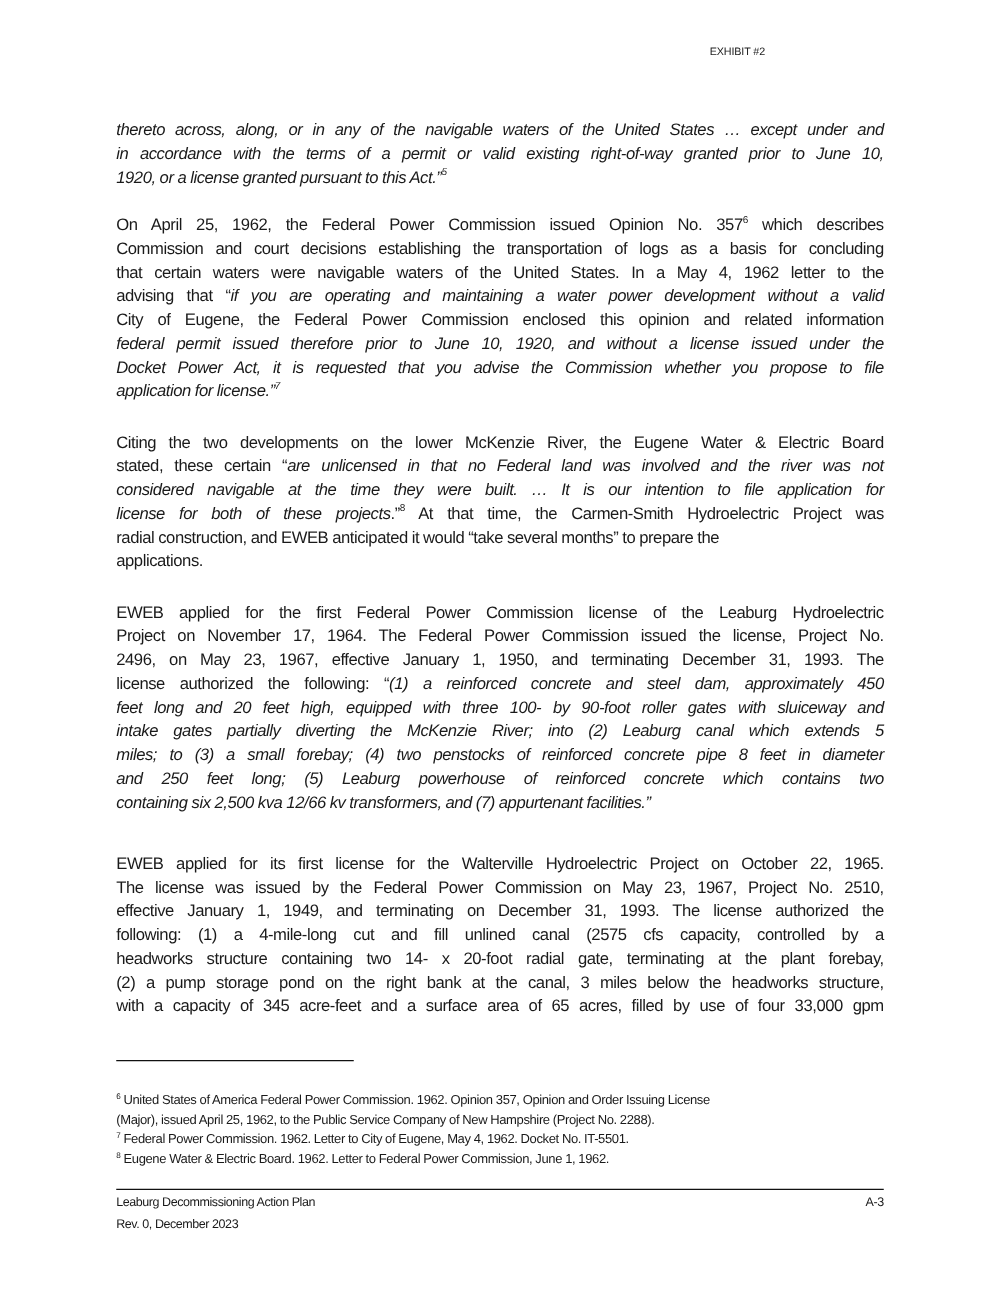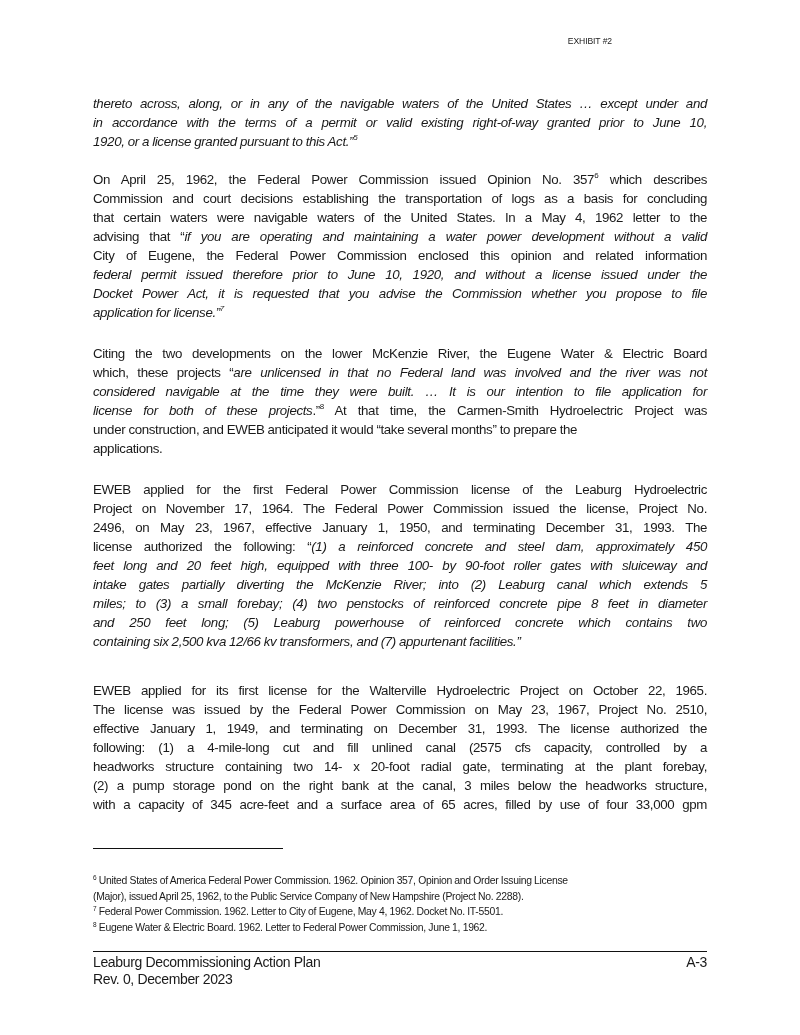--- a/index.html
+++ b/index.html
@@ -9,21 +9,21 @@
   .para { position: absolute; left: 93px; width: 614px; font-family: "Liberation Sans", sans-serif; font-size: 13.3px; letter-spacing: -0.35px; word-spacing: -0.2px; }
   .line { display: block; height: 19px; line-height: 19px; white-space: nowrap; }
   .line.j { text-align: justify; text-align-last: justify; }
   em, .it { font-style: italic; }
   sup { font-size: 8px; vertical-align: 0; position: relative; top: -6px; line-height: 0; }
   .fn-rule { position: absolute; left: 93px; top: 848px; width: 190px; height: 0; border-top: 1.5px solid #111; }
   .footnotes { position: absolute; left: 93px; top: 873px; width: 614px; font-family: "Liberation Sans", sans-serif; font-size: 10.4px; letter-spacing: -0.3px; word-spacing: -0.1px; }
   .footnotes .fl { display: block; height: 15.6px; line-height: 15.6px; white-space: nowrap; }
   .footnotes sup { font-size: 6.5px; top: -4px; }
   .footer-rule { position: absolute; left: 93px; top: 951px; width: 614px; border-top: 1px solid #111; }
-  .footer { position: absolute; left: 93px; top: 954px; width: 614px; font-family: "Liberation Sans", sans-serif; font-size: 14px; letter-spacing: -0.35px; }
+  .footer { position: absolute; left: 93px; top: 954px; width: 614px; font-family: "Liberation Sans", sans-serif; font-size: 10px; letter-spacing: -0.35px; }
   .footer .row { display: flex; justify-content: space-between; height: 17px; line-height: 17px; }
 </style>
 </head>
 <body>
 
 <div class="page">
 
   <div class="exhibit">EXHIBIT #2</div>
 
   <div class="para" style="top:94px;">
@@ -38,24 +38,24 @@
     <span class="line j">that certain waters were navigable waters of the United States.  In a May 4, 1962 letter to the</span>
     <span class="line j"><span>advising that “</span><em>if you are operating and maintaining a water power development without a valid</em></span>
     <span class="line j">City of Eugene, the Federal Power Commission enclosed this opinion and related information</span>
     <span class="line j it">federal permit issued therefore prior to June 10, 1920, and without a license issued under the</span>
     <span class="line j it">Docket Power Act, it is requested that you advise the Commission whether you propose to file</span>
     <span class="line it"><span>application for license.”</span><sup>7</sup></span>
   </div>
 
   <div class="para" style="top:344px;">
     <span class="line j">Citing the two developments on the lower McKenzie River, the Eugene Water &amp; Electric Board</span>
-    <span class="line j"><span>which, these projects “</span><em>are unlicensed in that no Federal land was involved and the river was not</em></span>
+    <span class="line j"><span>stated, these certain “</span><em>are unlicensed in that no Federal land was involved and the river was not</em></span>
     <span class="line j it">considered navigable at the time they were built.  … It is our intention to file application for</span>
     <span class="line j"><em>license for both of these projects</em><span>.”</span><sup>8</sup><span>  At that time, the Carmen-Smith Hydroelectric Project was</span></span>
-    <span class="line">under construction, and EWEB anticipated it would “take several months” to prepare the</span>
+    <span class="line">radial construction, and EWEB anticipated it would “take several months” to prepare the</span>
     <span class="line">applications.</span>
   </div>
 
   <div class="para" style="top:480px;">
     <span class="line j">EWEB applied for the first Federal Power Commission license of the Leaburg Hydroelectric</span>
     <span class="line j">Project on November 17, 1964.  The Federal Power Commission issued the license, Project No.</span>
     <span class="line j">2496, on May 23, 1967, effective January 1, 1950, and terminating December 31, 1993.  The</span>
     <span class="line j"><span>license authorized the following: “</span><em>(1) a reinforced concrete and steel dam, approximately 450</em></span>
     <span class="line j it">feet long and 20 feet high, equipped with three 100- by 90-foot roller gates with sluiceway and</span>
     <span class="line j it">intake gates partially diverting the McKenzie River; into (2) Leaburg canal which extends 5</span>

